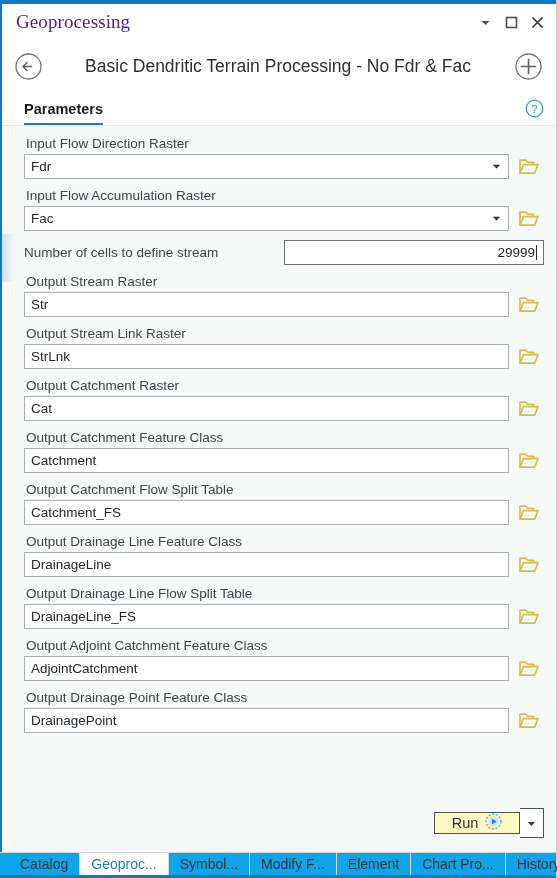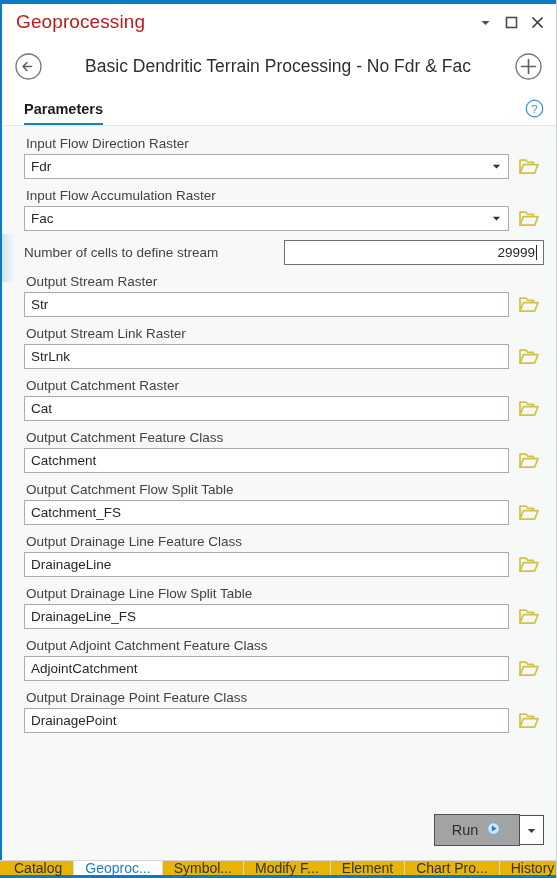--- a/index.html
+++ b/index.html
@@ -33,24 +33,25 @@
   .titlebar {
     flex: 0 0 auto;
     height: 36px;
     background: #ffffff;
     display: flex;
     align-items: center;
     padding: 0 6px 0 14px;
   }
   .titlebar-title {
     font-size: 19px;
-    color: #b91c1c;
+    color: #4c1d95;
     letter-spacing: .1px;
     flex: 1 1 auto;
     white-space: nowrap;
+    font-family: Liberation Serif, serif;
   }
   .win-btn {
     width: 26px; height: 26px;
     display: flex; align-items: center; justify-content: center;
     color: #4a4d50;
     cursor: default;
   }
   .win-btn svg { display: block; }
 
   
@@ -211,23 +212,23 @@
   
   .runbar {
     flex: 0 0 auto;
     background: #f7f8f8;
     padding: 0 12px 14px 0;
     display: flex;
     justify-content: flex-end;
     align-items: center;
   }
   .run-btn {
-    height: 32px;
+    height: 22px;
     min-width: 86px;
-    background: #a3a3a3;
+    background: #fef9c3;
     border: 1px solid #4c5155;
     display: flex;
     align-items: center;
     justify-content: center;
     gap: 7px;
     padding: 0 10px;
     font-size: 14.5px;
     color: #2b2f33;
     cursor: default;
   }
@@ -239,28 +240,28 @@
     border-left: none;
     display: flex;
     align-items: center;
     justify-content: center;
     cursor: default;
   }
 
   
   .bottom-tabs {
     flex: 0 0 auto;
-    height: 18px;
-    background: #eab308;
+    height: 26px;
+    background: #0ea5e9;
     border-top: 1px solid #d6d9db;
     border-bottom: 3px solid #0c7bc3;
     display: flex;
     align-items: stretch;
     margin-left: -2px;
-    padding-left: 2px;
+    padding-left: 8px;
   }
   .btab {
     display: flex;
     align-items: center;
     padding: 0 11px;
     font-size: 14px;
     color: #2f3337;
     white-space: nowrap;
     cursor: default;
     border-right: 1px solid #d6d9db;

